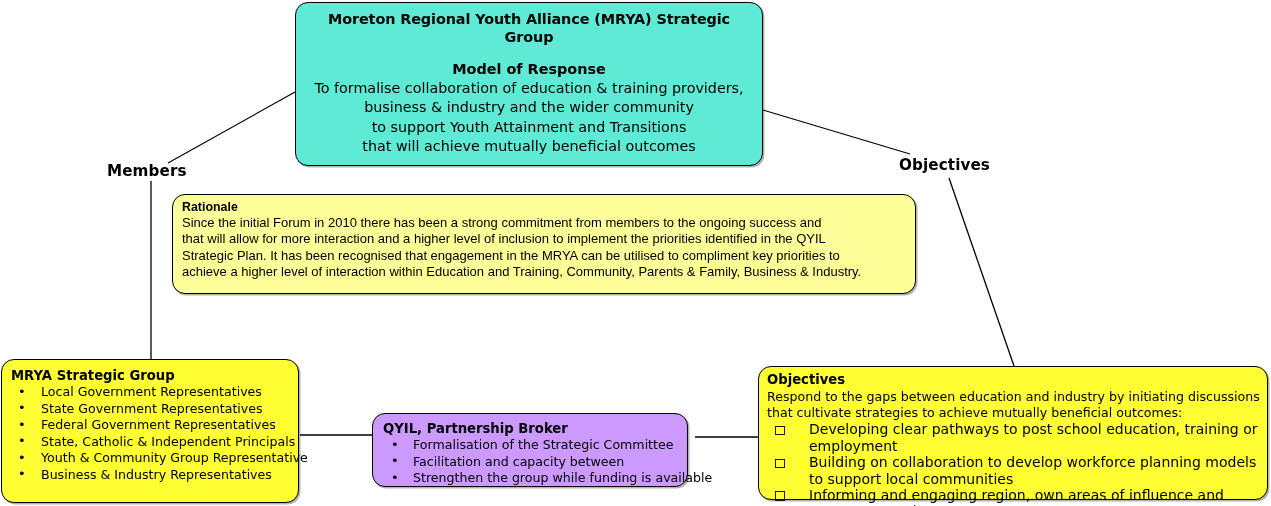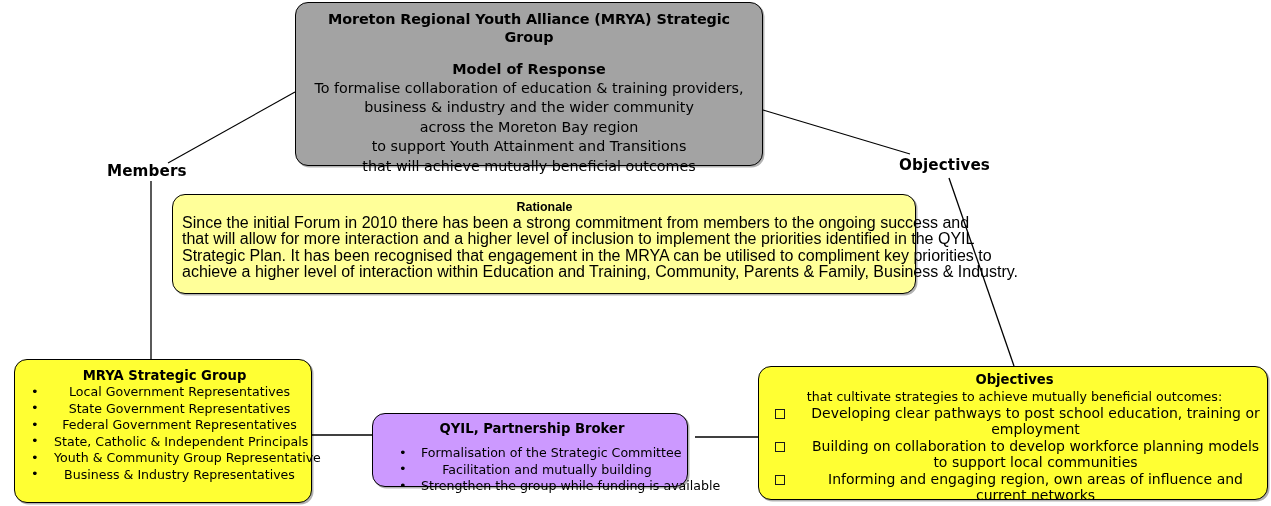--- a/index.html
+++ b/index.html
@@ -24,30 +24,29 @@
     height: 506px;
     pointer-events: none;
   }
 
   .node {
     position: absolute;
     box-sizing: border-box;
     border: 1.6px solid #000000;
     border-radius: 13px;
     box-shadow: 1.5px 1.5px 0 rgba(0,0,0,0.30);
-    text-align: center;
   }
 
   
   #strategic-group-box {
     left: 295px;
     top: 2px;
     width: 468px;
     height: 164px;
-    background: #a3a3a3;
+    background: #5eead4;
     padding: 7px 10px 0 10px;
     text-align: center;
   }
   #strategic-group-box .title {
     font-size: 14.4px;
     font-weight: bold;
     letter-spacing: -0.1px;
     line-height: 18px;
   }
   #strategic-group-box .spacer { height: 13px; }
@@ -71,29 +70,29 @@
     background: #ffff99;
     padding: 5px 8px 0 9px;
   }
   #rationale-box .heading {
     font-size: 12.4px;
     font-weight: bold;
     line-height: 15px;
     font-family: "Liberation Sans", sans-serif;
   }
   #rationale-box .para {
-    font-size: 16px;
+    font-size: 13px;
     line-height: 16.3px;
     font-family: "Liberation Sans", sans-serif;
     white-space: nowrap;
   }
 
   
   #mrya-members-box {
-    left: 14px;
+    left: 1px;
     top: 359px;
     width: 298px;
     height: 144px;
     background: #ffff33;
     padding: 7px 6px 0 9px;
   }
   #mrya-members-box .heading {
     font-size: 13.2px;
     font-weight: bold;
     line-height: 17px;
@@ -126,21 +125,21 @@
     height: 74px;
     background: #cc99ff;
     padding: 6px 6px 0 10px;
   }
   #qyil-box .heading {
     font-size: 13.2px;
     font-weight: bold;
     line-height: 17px;
   }
   #qyil-box ul {
-    margin: 8px;
+    margin: 0;
     padding: 0;
     list-style: none;
   }
   #qyil-box li {
     font-size: 12.6px;
     line-height: 16.6px;
     position: relative;
     padding-left: 30px;
     white-space: nowrap;
   }
@@ -214,21 +213,20 @@
   <line x1="300" y1="435" x2="373" y2="435" stroke="#000000" stroke-width="1.3"></line>
   <line x1="695" y1="437" x2="759" y2="437" stroke="#000000" stroke-width="1.3"></line>
 </svg>
 
 <div class="node" id="strategic-group-box">
   <div class="title">Moreton Regional Youth Alliance (MRYA) Strategic Group</div>
   <div class="spacer"></div>
   <div class="subtitle">Model of Response</div>
   <div class="body-line">To formalise collaboration of education &amp; training providers,</div>
   <div class="body-line">business &amp; industry and the wider community</div>
-  <div class="body-line">across the Moreton Bay region</div>
   <div class="body-line">to support Youth Attainment and Transitions</div>
   <div class="body-line">that will achieve mutually beneficial outcomes</div>
 </div>
 
 <div class="branch-label" id="members-label">Members</div>
 <div class="branch-label" id="objectives-label">Objectives</div>
 
 <div class="node" id="rationale-box">
   <div class="heading">Rationale</div>
   <div class="para">Since the initial Forum in 2010 there has been a strong commitment from members to the ongoing success and</div>
@@ -246,27 +244,28 @@
     <li>State, Catholic &amp; Independent Principals</li>
     <li>Youth &amp; Community Group Representative</li>
     <li>Business &amp; Industry Representatives</li>
   </ul>
 </div>
 
 <div class="node" id="qyil-box">
   <div class="heading">QYIL, Partnership Broker</div>
   <ul>
     <li>Formalisation of the Strategic Committee</li>
-    <li>Facilitation and mutually building</li>
+    <li>Facilitation and capacity between</li>
     <li>Strengthen the group while funding is available</li>
   </ul>
 </div>
 
 <div class="node" id="objectives-box">
   <div class="heading">Objectives</div>
+  <div class="intro">Respond to the gaps between education and industry by initiating discussions</div>
   <div class="intro">that cultivate strategies to achieve mutually beneficial outcomes:</div>
   <ul>
     <li>
       <span class="cbox"></span>
       <span>Developing clear pathways to post school education, training or employment</span>
     </li>
     <li>
       <span class="cbox"></span>
       <span>Building on collaboration to develop workforce planning models to support local communities</span>
     </li>

